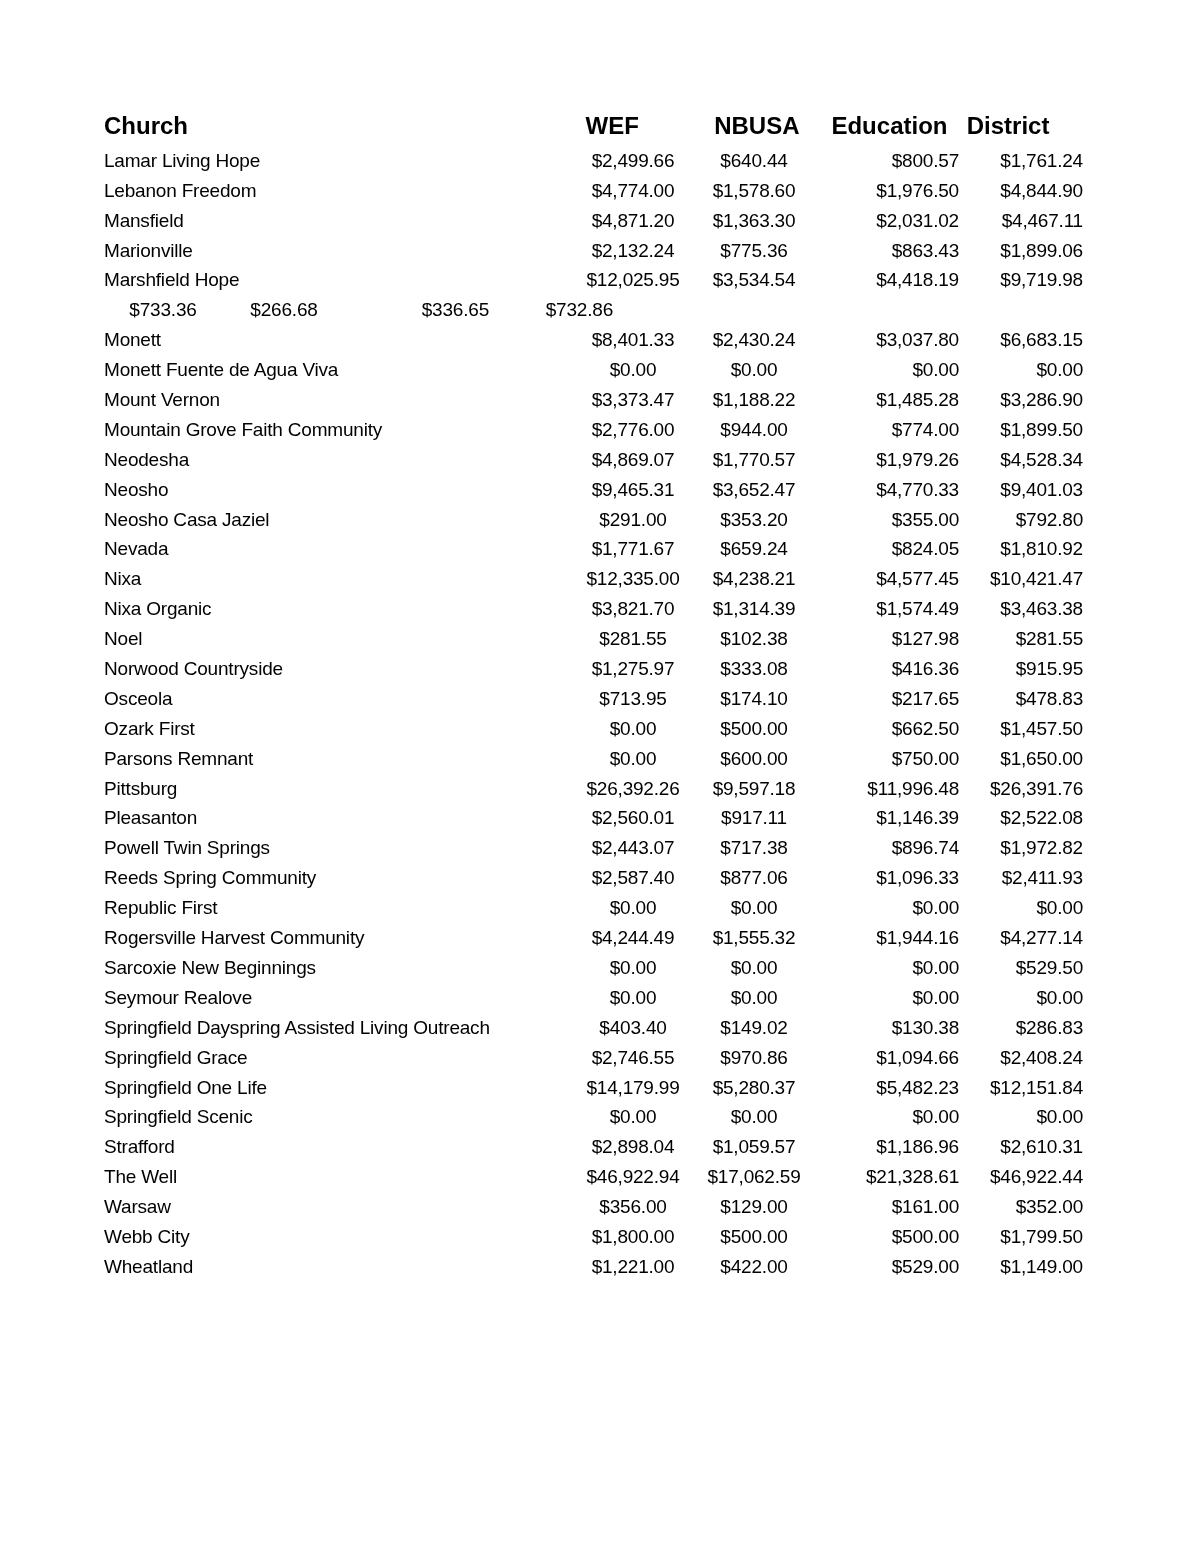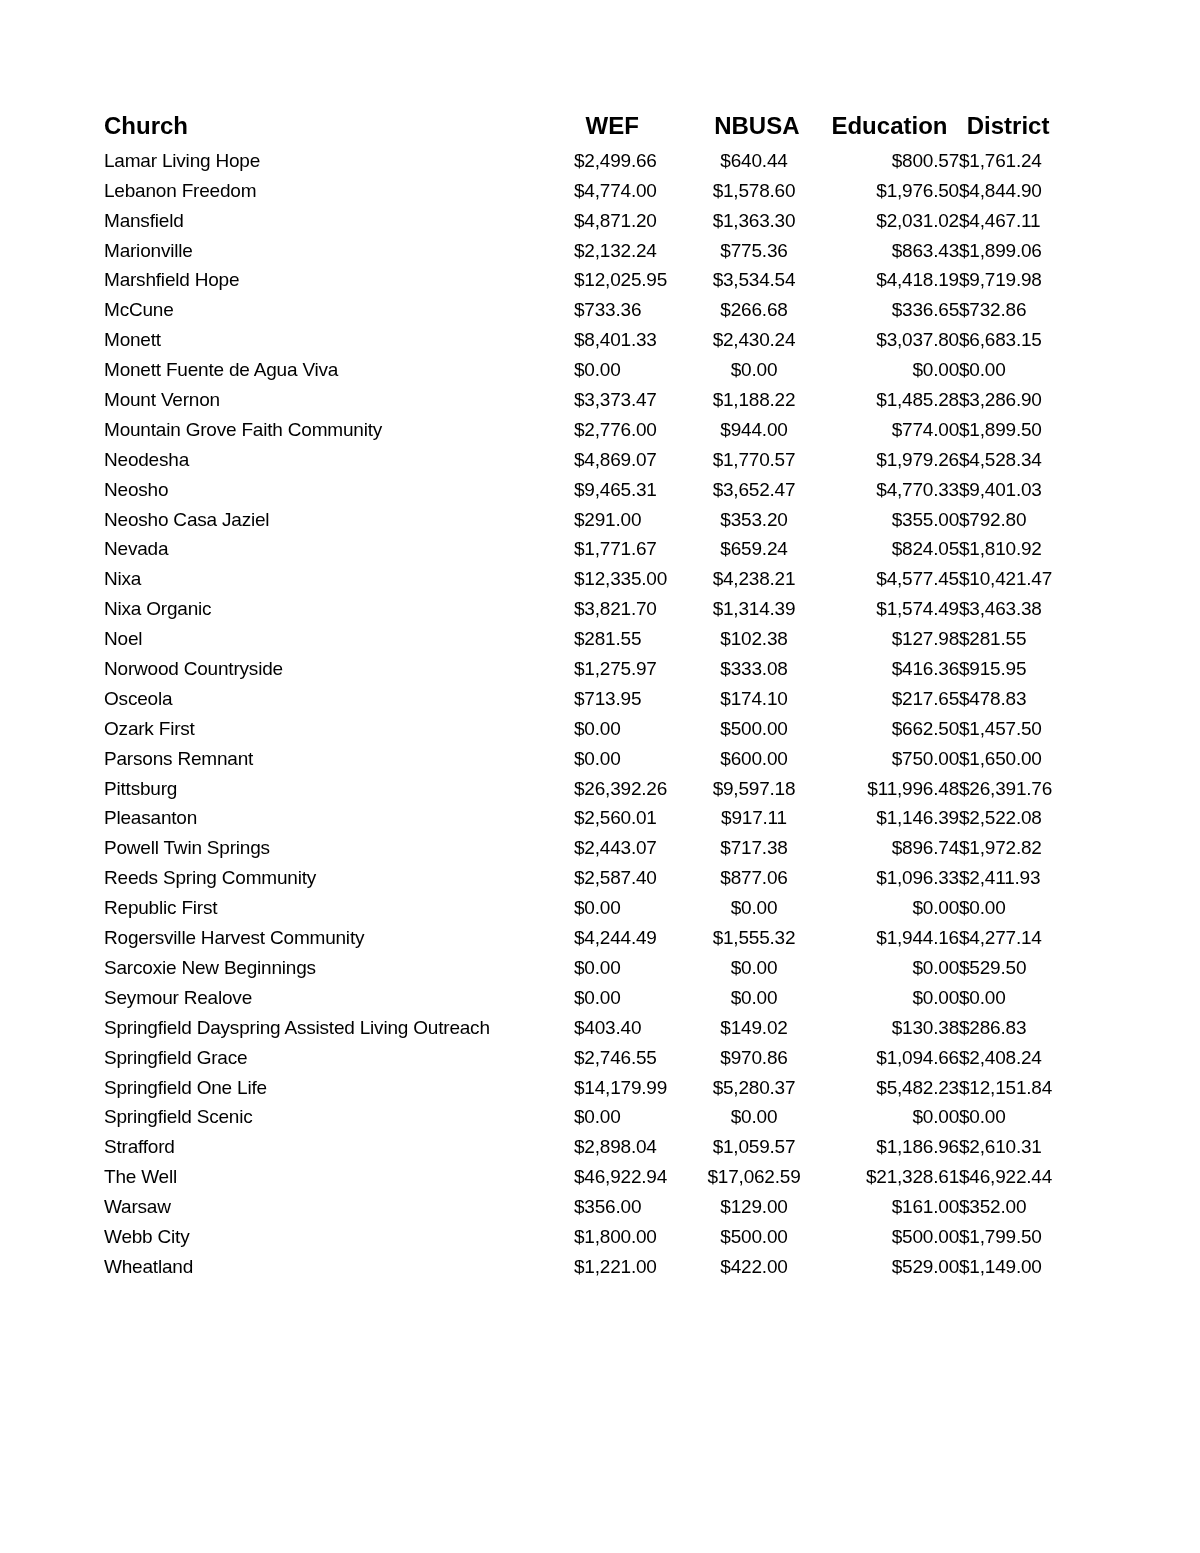--- a/index.html
+++ b/index.html
@@ -31,24 +31,24 @@
       align-items: center;
       margin-bottom: 0px;
     }
     .cell {
       white-space: nowrap;
       font-size: 19px;
       letter-spacing: -0.2px;
       line-height: 26px;
     }
     .c-name { width: 470px; text-align: left; }
-    .c-wef { width: 118px; text-align: left; }
+    .c-wef { width: 118px; text-align: center; }
     .c-nbusa { width: 124px; text-align: center; }
     .c-edu { width: 143px; text-align: right; }
-    .c-dist { width: 124px; }
+    .c-dist { width: 124px; text-align: right; }
 
     .header-row .cell {
       font-weight: bold;
       font-size: 24px;
       letter-spacing: 0px;
     }
     .header-row .c-wef { text-align: left; padding-left: 0; width: 118px; margin-left: 35px; }
     .h-wef { position: relative; left: 2px; }
     .header-row .c-nbusa { text-align: left; margin-left: 19px; }
     .header-row .c-edu { text-align: left; }
@@ -95,21 +95,20 @@
         <div class="cell c-dist">$1,899.06</div>
       </div>
       <div class="row">
         <div class="cell c-name">Marshfield Hope</div>
         <div class="cell c-wef">$12,025.95</div>
         <div class="cell c-nbusa">$3,534.54</div>
         <div class="cell c-edu">$4,418.19</div>
         <div class="cell c-dist">$9,719.98</div>
       </div>
       <div class="row">
-        <div class="cell c-name">McCune</div>
         <div class="cell c-wef">$733.36</div>
         <div class="cell c-nbusa">$266.68</div>
         <div class="cell c-edu">$336.65</div>
         <div class="cell c-dist">$732.86</div>
       </div>
       <div class="row">
         <div class="cell c-name">Monett</div>
         <div class="cell c-wef">$8,401.33</div>
         <div class="cell c-nbusa">$2,430.24</div>
         <div class="cell c-edu">$3,037.80</div>

